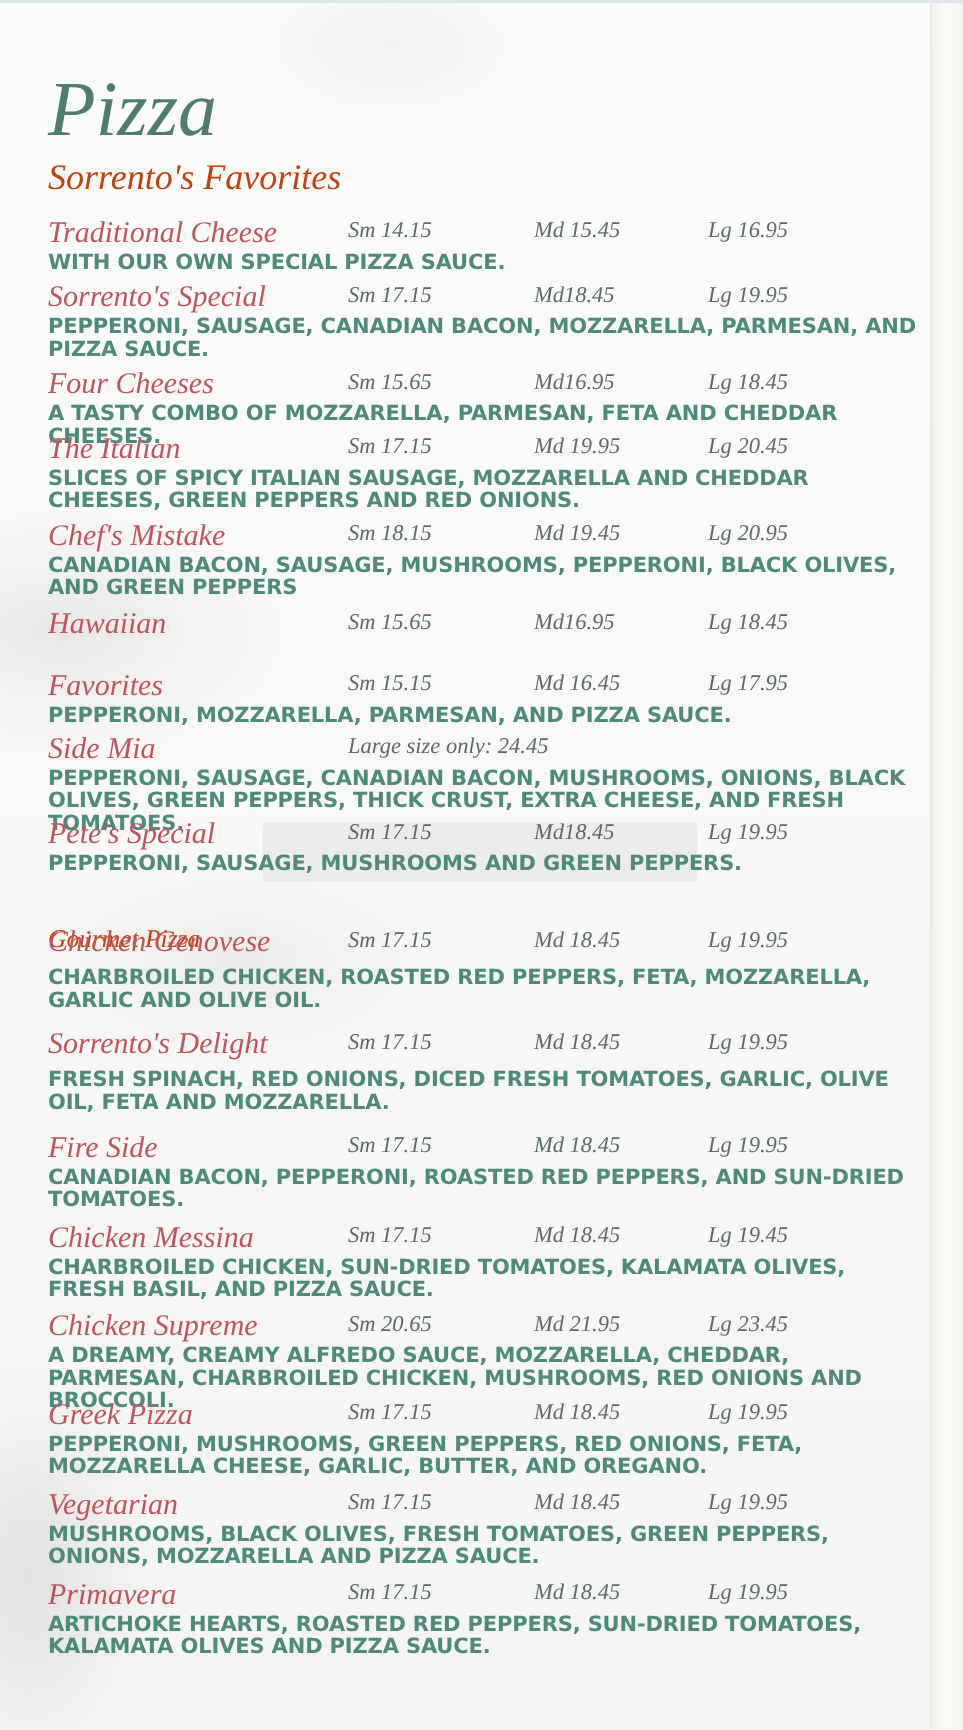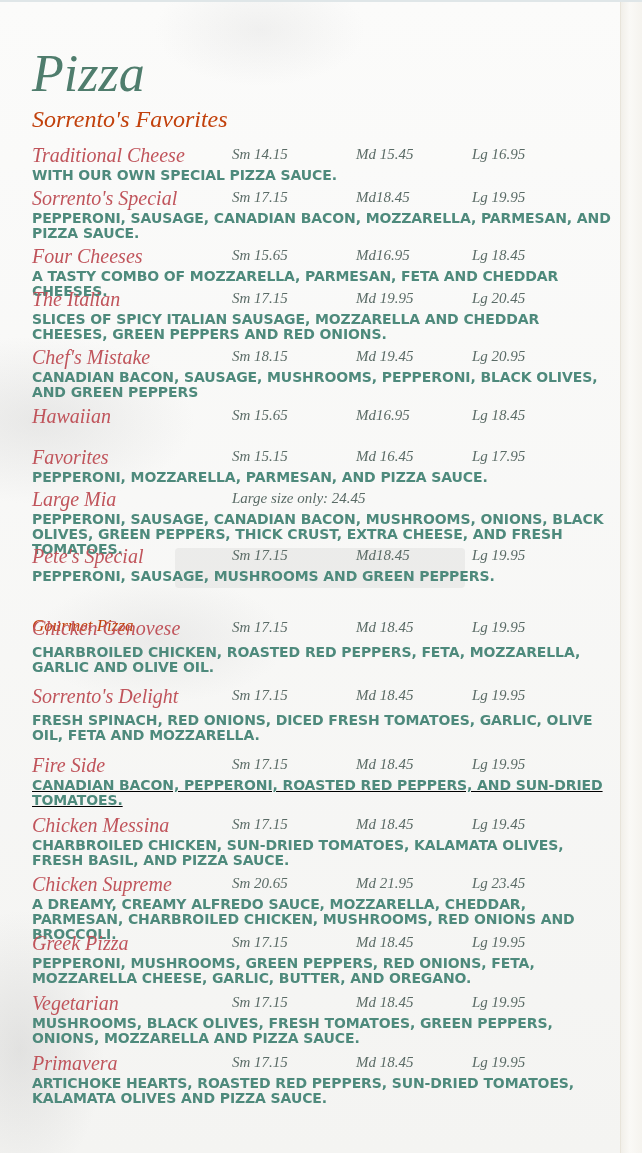--- a/index.html
+++ b/index.html
@@ -121,21 +121,21 @@
   <div class="item-row">
       <span class="item-name">Favorites</span>
       <span class="price p-sm">Sm   15.15</span>
       <span class="price p-md">Md 16.45</span>
       <span class="price p-lg">Lg 17.95</span>
     </div>
   <p class="desc">Pepperoni, mozzarella, parmesan, and pizza sauce.</p>
 </div>
 <div class="item" style="top:488px;">
   <div class="item-row">
-      <span class="item-name">Large Mia</span>
+      <span class="item-name">Side Mia</span>
       <span class="price p-sm">Large size only:  24.45</span>
     </div>
   <p class="desc">Pepperoni, sausage, Canadian bacon, mushrooms, onions, black olives, green peppers, thick crust, extra cheese, and fresh tomatoes.</p>
 </div>
 <div class="item" style="top:545px;">
   <div class="item-row">
       <span class="item-name">Pete's Special</span>
       <span class="price p-sm">Sm 17.15</span>
       <span class="price p-md">Md18.45</span>
       <span class="price p-lg">Lg 19.95</span>
@@ -156,21 +156,21 @@
 </div>
 <div class="item" style="top:685px;">
   <div class="item-row" style="height:28px;">
       <span class="item-name">Sorrento's Delight</span>
       <span class="price p-sm">Sm   17.15</span>
       <span class="price p-md">Md   18.45</span>
       <span class="price p-lg">Lg 19.95</span>
     </div>
   <p class="desc">Fresh spinach, red onions, diced fresh tomatoes, garlic, olive oil, feta and mozzarella.</p>
 </div>
-<div class="item" style="top:754px;text-decoration:underline;">
+<div class="item" style="top:754px;">
   <div class="item-row">
       <span class="item-name">Fire Side</span>
       <span class="price p-sm">Sm  17.15</span>
       <span class="price p-md">Md 18.45</span>
       <span class="price p-lg">Lg 19.95</span>
     </div>
   <p class="desc">Canadian bacon, pepperoni, roasted red peppers, and sun-dried tomatoes.</p>
 </div>
 <div class="item" style="top:814px;">
   <div class="item-row">

